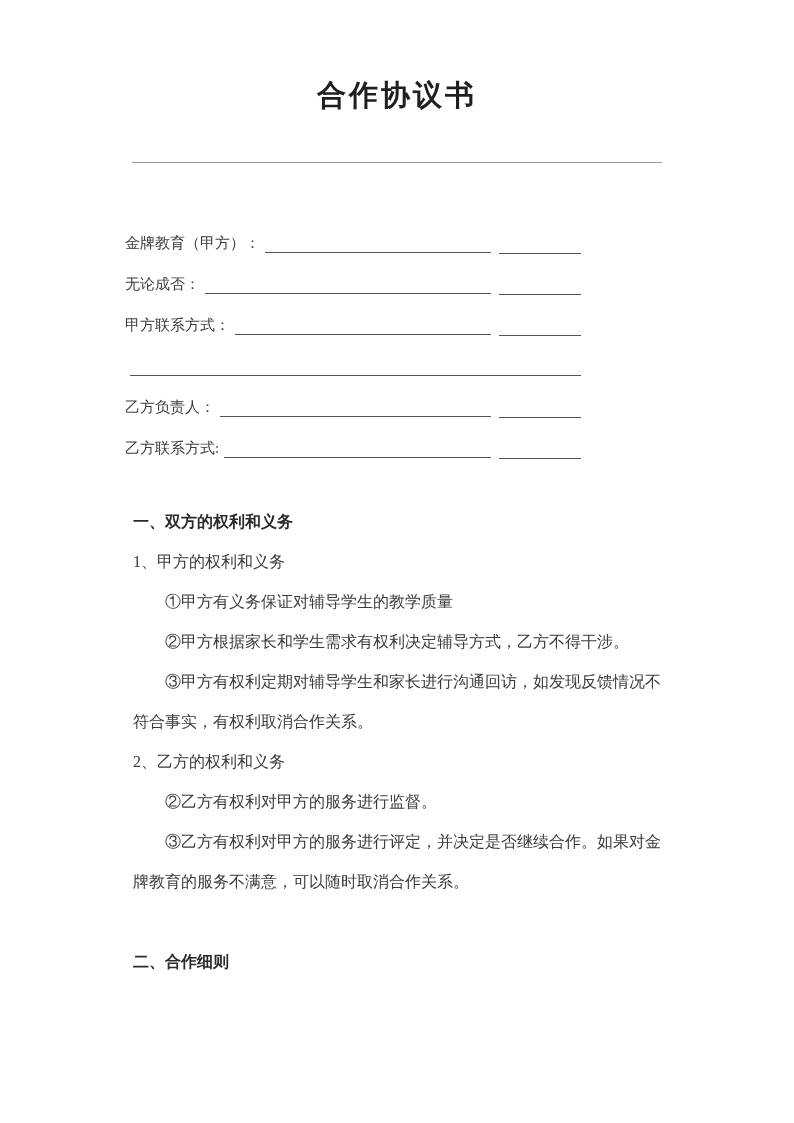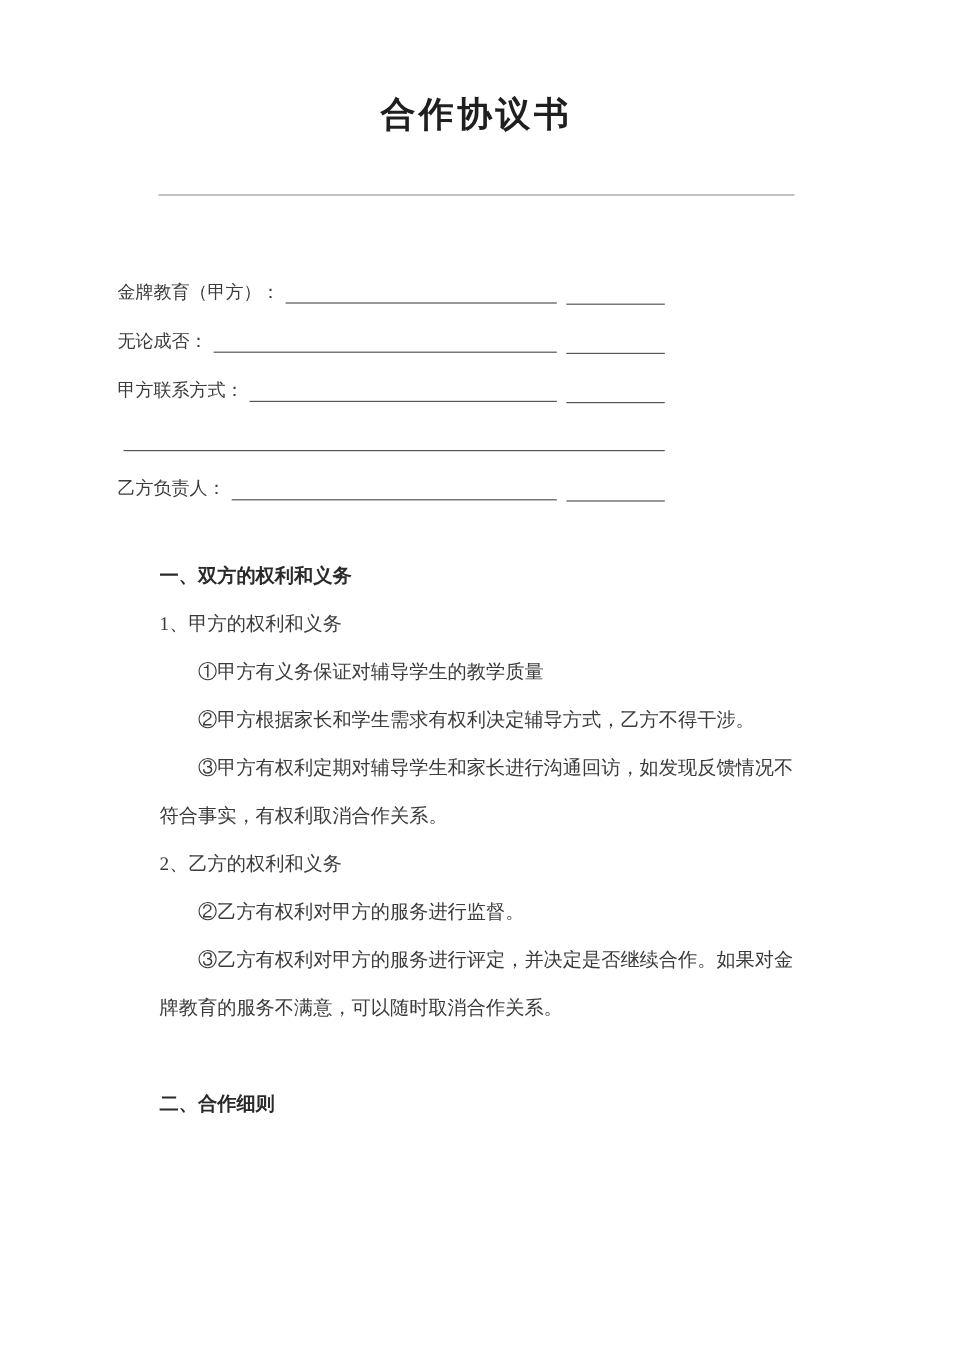--- a/index.html
+++ b/index.html
@@ -26,21 +26,21 @@
     letter-spacing: 3px;
     color: #1f1f1f;
   }
   .divider {
     margin: 46px 75px 0 75px;
     border: none;
     border-top: 1px solid #9a9a9a;
     height: 0;
   }
   .fields {
-    margin: 64px 0 0 41px;
+    margin: 64px 0 0 68px;
     width: 456px;
   }
   .field-row {
     display: flex;
     align-items: flex-end;
     height: 26px;
     margin-bottom: 15px;
   }
   .field-label {
     font-size: 15px;
@@ -116,20 +116,26 @@
       <span class="ul-a"></span>
     </div>
 
     <div class="field-row">
       <span class="field-label">乙方负责人：</span>
       <span class="ul-a"></span>
       <span class="ul-gap"></span>
       <span class="ul-b"></span>
     </div>
 
+    <div class="field-row">
+      <span class="field-label">乙方联系方式:</span>
+      <span class="ul-a"></span>
+      <span class="ul-gap"></span>
+      <span class="ul-b"></span>
+    </div>
 
   </div>
 
   <div class="content">
 
     <p class="line section-heading sec-1">一、双方的权利和义务</p>
 
     <p class="line">1、甲方的权利和义务</p>
     <p class="line indent">①甲方有义务保证对辅导学生的教学质量</p>
     <p class="line indent">②甲方根据家长和学生需求有权利决定辅导方式，乙方不得干涉。</p>

